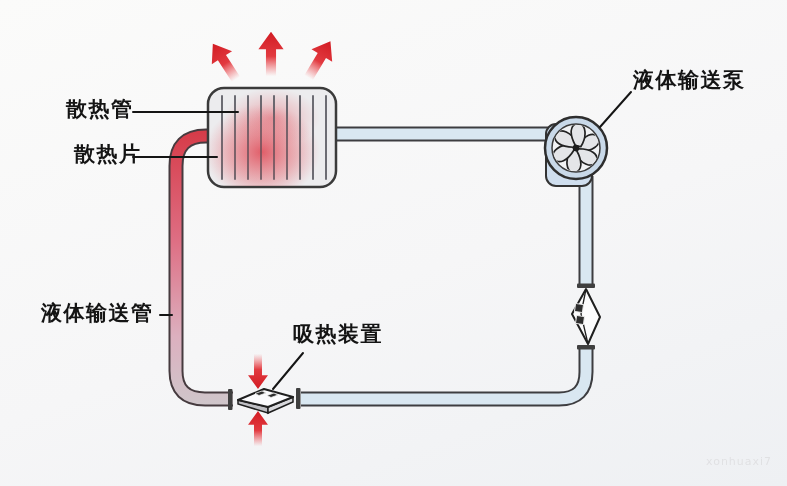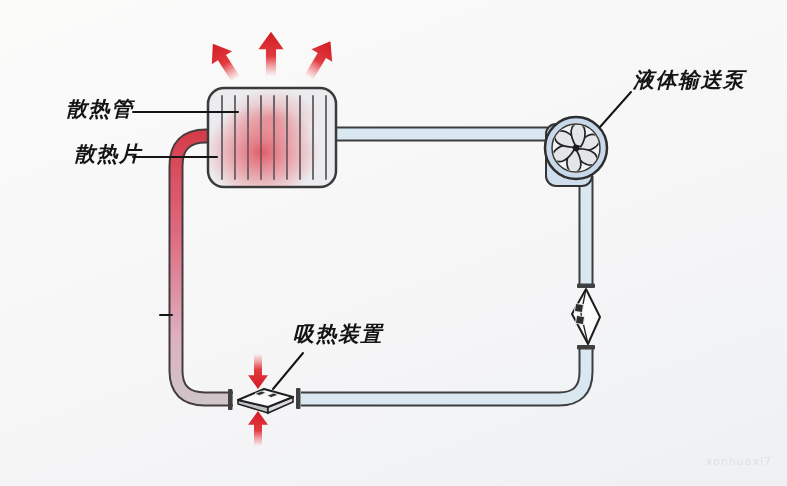--- a/index.html
+++ b/index.html
@@ -12,21 +12,20 @@
   }
   .stage svg{position:absolute;left:0;top:0;}
   .lbl{
     position:absolute;
     font-weight:bold;
     font-size:21px;
     color:#141414;
     letter-spacing:1.5px;
     white-space:nowrap;
     line-height:1.1;
-    font-style:italic;
   }
   .watermark{
     position:absolute;
     left:706px;top:455px;
     font-size:11px;
     color:#dcdcde;
     letter-spacing:1px;
     opacity:.75;
   }
 </style>
@@ -159,16 +158,17 @@
     <line x1="133" y1="157" x2="217" y2="157"></line>
     <line x1="160" y1="315" x2="172" y2="315"></line>
     <line x1="631" y1="92" x2="600" y2="127"></line>
     <line x1="303" y1="353" x2="273" y2="389"></line>
   </g>
 </svg>
 
   <div class="lbl" style="left:66px;top:98px">散热管</div>
   <div class="lbl" style="left:74px;top:143px">散热片</div>
   <div class="lbl" style="left:633px;top:69px">液体输送泵</div>
+  <div class="lbl" style="left:41px;top:302px">液体输送管</div>
   <div class="lbl" style="left:293px;top:323px">吸热装置</div>
 
   <div class="watermark">xonhuaxi7</div>
 </div>
 
 </body></html>

